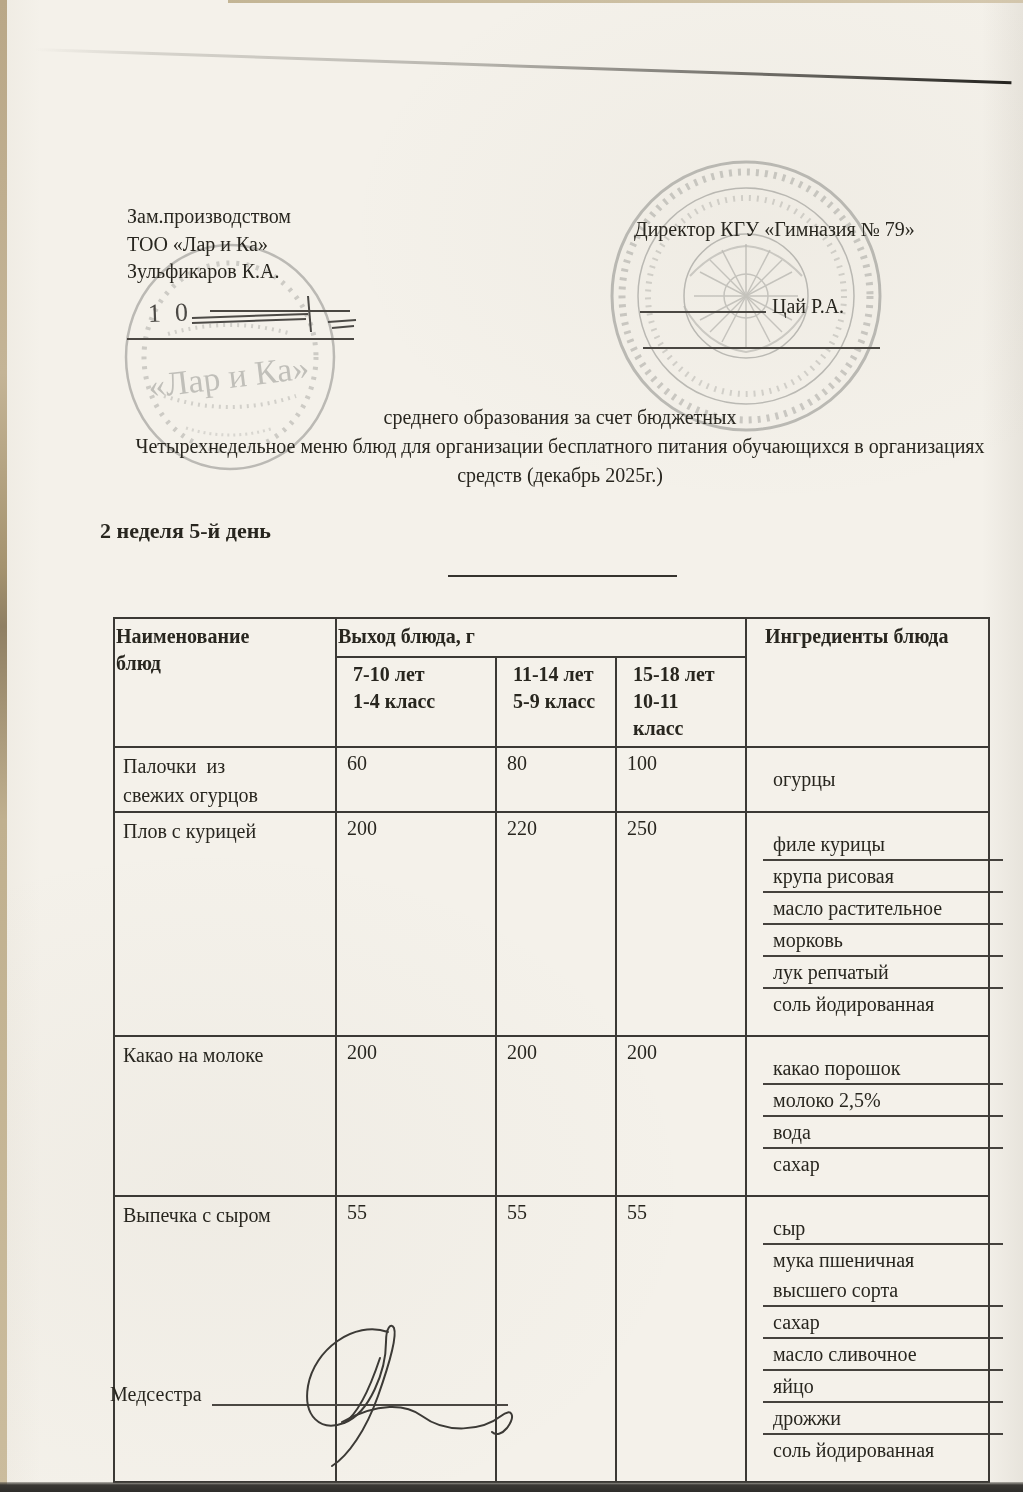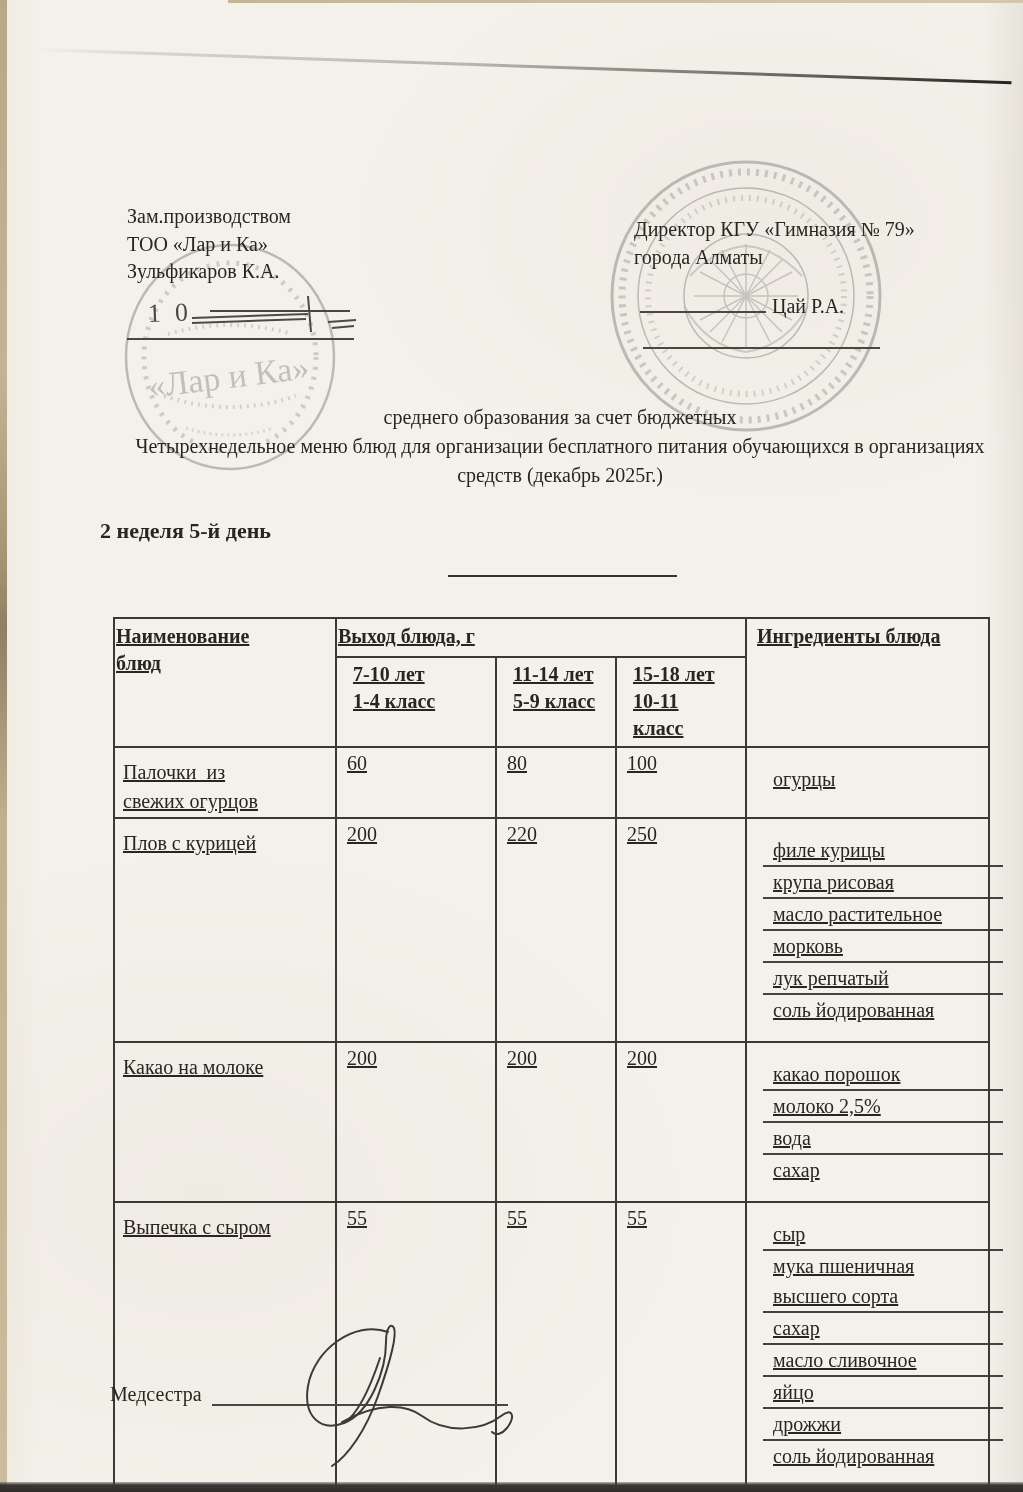--- a/index.html
+++ b/index.html
@@ -31,32 +31,32 @@
   .sig-line{position:absolute;border-top:2px solid #4a4742;z-index:3;}
 
   .title-wrap{position:absolute;left:100px;top:403px;width:920px;text-align:center;z-index:3;}
   .title-wrap div{font-size:20px;line-height:29px;}
   .subtitle{position:absolute;left:100px;top:518px;width:920px;
     font-weight:bold;font-size:22px;z-index:3;}
   .subtitle-line{position:absolute;left:448px;top:575px;width:229px;border-top:2px solid #35332e;z-index:3;}
 
   table.menu{
     position:absolute;left:113px;top:617px;width:875px;z-index:3;
-    border-collapse:collapse;table-layout:fixed;text-decoration:underline;
+    border-collapse:collapse;table-layout:fixed;
   }
   table.menu th,table.menu td{
     border:2px solid #3b3935;font-size:20px;font-weight:normal;
     vertical-align:top;text-align:left;overflow:visible;
   }
   table.menu th{font-weight:bold;}
   th.h-name{text-align:center;white-space:pre-line;line-height:27px;padding-top:4px;}
   th.h-output{text-align:center;height:34px;line-height:30px;padding-top:2px;}
   th.h-age{white-space:pre-line;line-height:27px;padding:3px 6px 3px 16px;height:82px;}
-  th.h-ing{padding:4px 6px 0 10px;line-height:27px;margin-left:36px;}
-  td.dish{white-space:pre-wrap;line-height:29px;padding:10px 4px 1px 8px;}
+  th.h-ing{padding:4px 6px 0 18px;line-height:27px;margin-left:36px;}
+  td.dish{white-space:pre-wrap;line-height:29px;padding:4px 4px 1px 8px;}
   td.qty{line-height:29px;padding:1px 4px 1px 10px;}
   td.ing{padding:16px;}
   .ing-line{min-height:30px;line-height:30px;padding:0 6px 0 10px;white-space:pre-wrap;}
   .ing-line.divided{border-bottom:2px solid #45423d;width:calc(100% + 15px);}
 
   .stamp{position:absolute;z-index:1;opacity:0.55;}
   .handnote{position:absolute;z-index:3;color:#4c4a46;font-size:26px;letter-spacing:14px;transform:rotate(-2deg);}
   svg text{font-family:"Liberation Serif","DejaVu Serif",serif;}
 </style>
 </head>
@@ -113,21 +113,20 @@
     <path d="M 52 28 L 168 24"></path>
     <path d="M 52 33 L 166 29"></path>
     <path d="M 168 6 L 171 42"></path>
     <path d="M 188 32 L 216 30"></path>
     <path d="M 192 38 L 214 36"></path>
   </g>
 </svg>
 
 <div class="blk" style="left:634px;top:216px;width:340px;">
   <div>Директор КГУ «Гимназия № 79»</div>
-  <div>города Алматы</div>
 </div>
 <div class="sig-line" style="left:640px;top:311px;width:126px;"></div>
 <span class="blk" style="left:772px;top:293px;">Цай Р.А.</span>
 <div class="sig-line" style="left:643px;top:347px;width:237px;"></div>
 
 <div class="title-wrap">
   <div>среднего образования за счет бюджетных</div>
   <div>Четырехнедельное меню блюд для организации бесплатного питания обучающихся в организациях</div>
   <div>средств (декабрь 2025г.)</div>
 </div>

